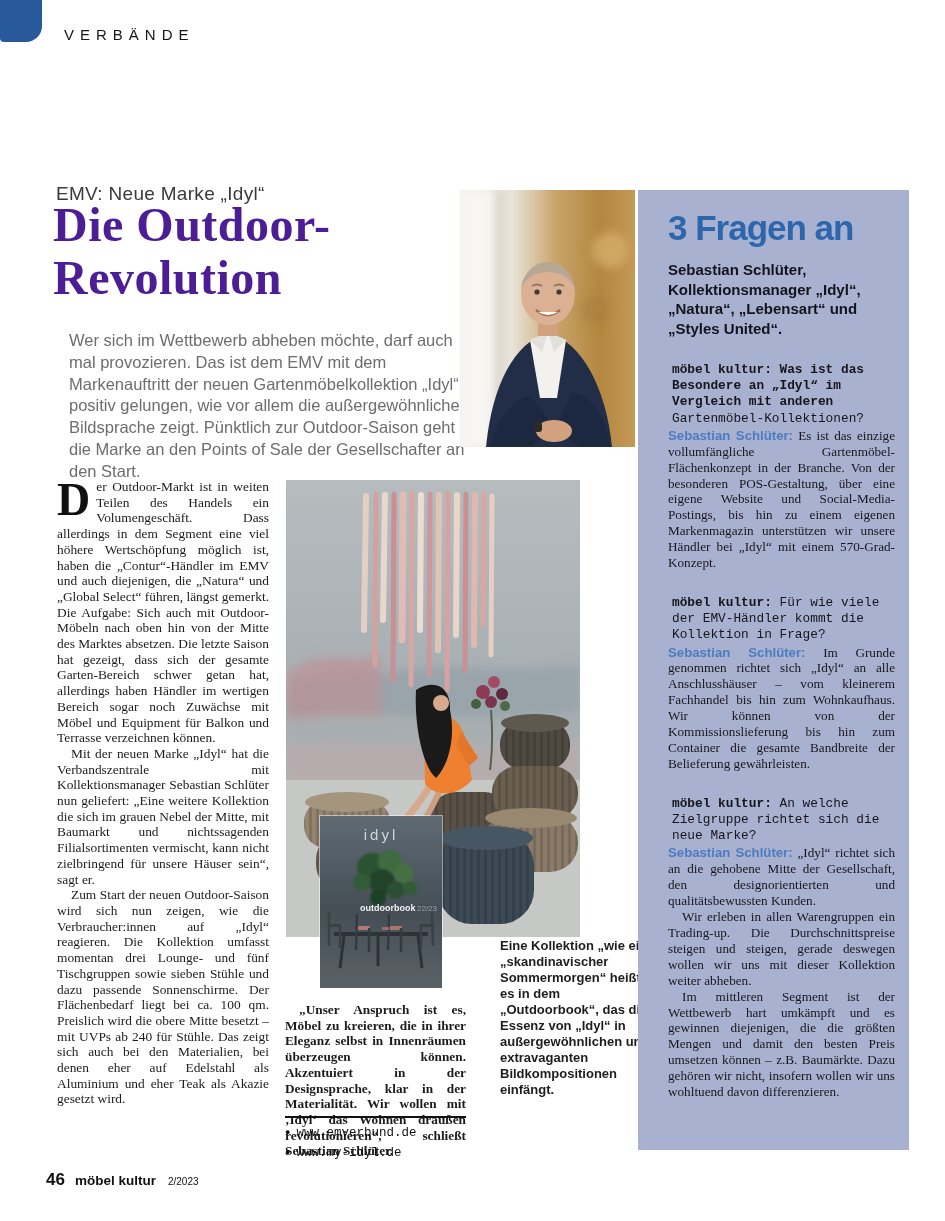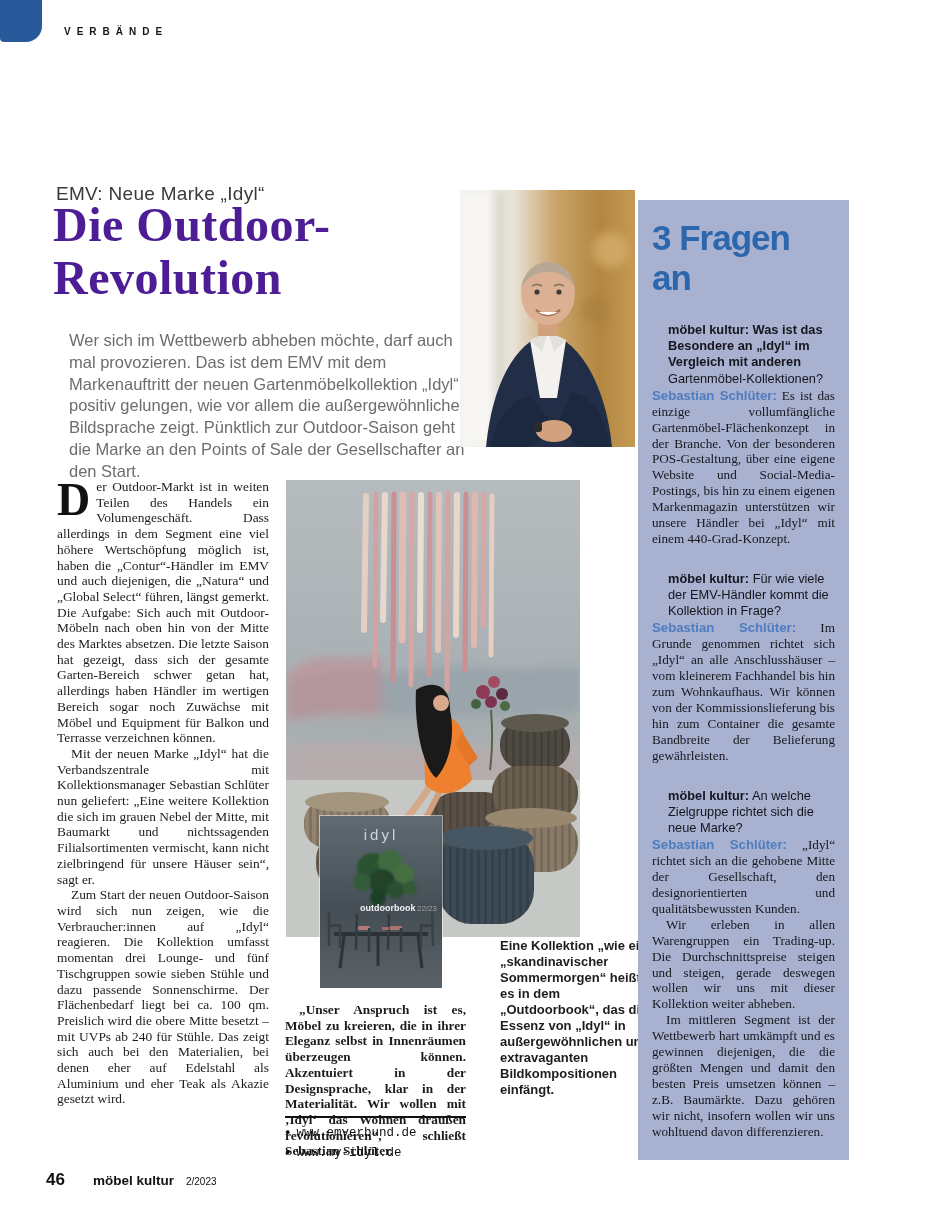--- a/index.html
+++ b/index.html
@@ -3,21 +3,21 @@
 <meta charset="utf-8">
 <style>
   html,body{margin:0;padding:0;background:#ffffff;}
   .page{position:relative;width:945px;height:1221px;background:#ffffff;overflow:hidden;
         font-family:"Liberation Serif",serif;color:#1c1c1c;}
 
   
   .corner{position:absolute;left:0;top:0;width:42px;height:42px;background:#27599b;
           border-radius:0 0 16px 4px;}
   .section{position:absolute;left:64px;top:26px;font-family:"Liberation Sans",sans-serif;
-           font-size:10px;letter-spacing:6px;color:#161616;font-weight:bold;}
+           font-size:15px;letter-spacing:6px;color:#161616;}
 
   
   .kicker{position:absolute;left:56px;top:183px;font-family:"Liberation Sans",sans-serif;
           font-size:19px;color:#3a3a3a;letter-spacing:.3px;}
   .title{position:absolute;left:53px;top:198px;margin:0;font-family:"Liberation Serif",serif;
          font-weight:bold;font-size:48px;line-height:53px;color:#4c1d95;letter-spacing:.5px;}
   .intro{position:absolute;left:57px;top:318px;width:412px;margin:12px;
          font-family:"Liberation Sans",sans-serif;font-size:16.5px;line-height:21.8px;color:#6d6d6d;}
 
   
@@ -38,38 +38,38 @@
   .quote{position:absolute;left:285px;top:1002px;width:181px;margin:0;font-size:13.3px;
          line-height:15.7px;text-align:justify;text-indent:14px;font-weight:bold;}
   .rule{position:absolute;left:285px;top:1116px;width:181px;height:2px;background:#111;}
   .links{position:absolute;left:285px;top:1123px;width:200px;
          font-family:"Liberation Mono",monospace;font-size:12.5px;color:#111;}
   .link-row{display:flex;align-items:center;height:20px;}
   .blt{font-size:9px;margin-right:6px;line-height:1;}
 
   
   .portrait{position:absolute;left:460px;top:190px;width:175px;height:257px;}
-  .sidebar{position:absolute;left:638px;top:200px;width:211px;height:960px;background:#a8b1d0;
-           box-sizing:border-box;padding:18px 14px 0 14px;}
+  .sidebar{position:absolute;left:638px;top:190px;width:271px;height:960px;background:#a8b1d0;
+           box-sizing:border-box;padding:18px 14px 0 30px;}
   .sidebar h2{margin:0 0 12px 0;font-family:"Liberation Sans",sans-serif;font-weight:bold;
               font-size:35px;letter-spacing:-1px;color:#2c67ae;}
   .person{margin:0;font-family:"Liberation Sans",sans-serif;font-weight:bold;font-size:15px;
           line-height:19.5px;color:#13141c;}
   .qa{margin-top:24px;}
-  .qa .q{margin:0 0 1px 16px;font-family:Liberation Sans, sans-serif;font-size:12.8px;
+  .qa .q{margin:0 0 1px 4px;font-family:Liberation Mono, monospace;font-size:12.8px;
          line-height:16.2px;color:#15151c;}
   .qa .q .qb{font-weight:bold;}
   .qa .a{margin:0;font-size:13.2px;line-height:15.9px;text-align:justify;color:#17171d;}
   .qa .a.ind{text-indent:14px;}
   .al{font-family:"Liberation Sans",sans-serif;font-weight:bold;color:#4d7cc0;}
 
   
   .footer{position:absolute;left:46px;top:1170px;display:flex;align-items:baseline;
           font-family:"Liberation Sans",sans-serif;color:#111;}
-  .footer .pn{font-size:17px;font-weight:bold;margin-right:28px;}
+  .footer .pn{font-size:17px;font-weight:bold;margin-right:10px;}
   .footer .mag{font-size:13.5px;font-weight:bold;margin-right:12px;}
   .footer .iss{font-size:10px;}
 </style>
 </head>
 <body>
 
 <div class="page">
 
   <div class="corner"></div>
   <div class="section">VERBÄNDE</div>
@@ -284,24 +284,25 @@
       <path d="M78,122 Q88,128 98,122" fill="#fdfdfc"></path>
       <path d="M30,257 C38,226 52,210 70,206 L96,238 L70,257 Z" fill="#1c2740"></path>
       <path d="M150,257 C144,222 130,206 112,202 L96,238 L120,257 Z" fill="#1c2740"></path>
       <ellipse cx="94" cy="241" rx="18" ry="11" fill="#d2a27f"></ellipse>
       <rect x="74" y="232" width="8" height="10" rx="3" fill="#2b2b2b"></rect>
     </g>
   </svg>
 
   <aside class="sidebar">
     <h2>3 Fragen an</h2>
+    <p class="person">Sebastian Schlüter, Kollektionsmanager „Idyl“, „Natura“, „Lebensart“ und „Styles United“.</p>
 
     <section class="qa">
       <p class="q"><span class="qb">möbel kultur: Was ist das Besondere an „Idyl“ im Vergleich mit anderen</span> <span>Gartenmöbel-Kollektionen?</span></p>
-      <p class="a"><span class="al">Sebastian Schlüter:</span> <span>Es ist das einzige vollumfängliche Gartenmöbel-Flächenkonzept in der Branche. Von der besonderen POS-Gestaltung, über eine eigene Website und Social-Media-Postings, bis hin zu einem eigenen Markenmagazin unterstützen wir unsere Händler bei „Idyl“ mit einem 440-Grad-Konzept.</span></p>
+      <p class="a"><span class="al">Sebastian Schlüter:</span> <span>Es ist das einzige vollumfängliche Gartenmöbel-Flächenkonzept in der Branche. Von der besonderen POS-Gestaltung, über eine eigene Website und Social-Media-Postings, bis hin zu einem eigenen Markenmagazin unterstützen wir unsere Händler bei „Idyl“ mit einem 570-Grad-Konzept.</span></p>
     </section>
 
     <section class="qa">
       <p class="q"><span class="qb">möbel kultur:</span> <span>Für wie viele der EMV-Händler kommt die Kollektion in Frage?</span></p>
       <p class="a"><span class="al">Sebastian Schlüter:</span> <span>Im Grunde genommen richtet sich „Idyl“ an alle Anschlusshäuser – vom kleinerem Fachhandel bis hin zum Wohnkaufhaus. Wir können von der Kommissionslieferung bis hin zum Container die gesamte Bandbreite der Belieferung gewährleisten.</span></p>
     </section>
 
     <section class="qa">
       <p class="q"><span class="qb">möbel kultur:</span> <span>An welche Zielgruppe richtet sich die neue Marke?</span></p>
       <p class="a"><span class="al">Sebastian Schlüter:</span> <span>„Idyl“ richtet sich an die gehobene Mitte der Gesellschaft, den designorientierten und qualitätsbewussten Kunden.</span></p>

